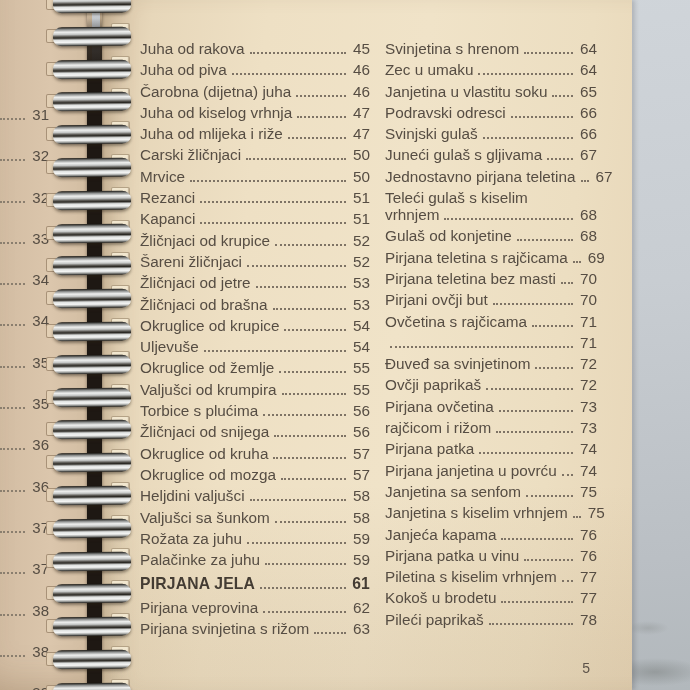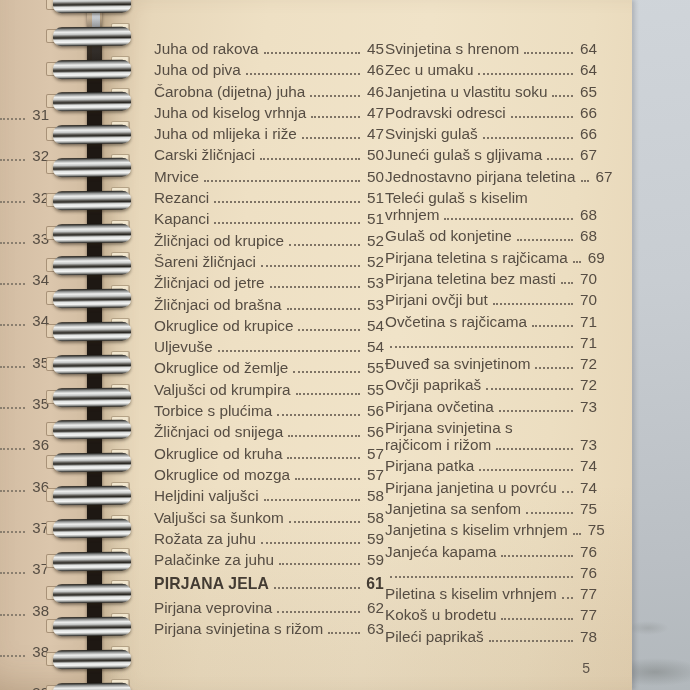--- a/index.html
+++ b/index.html
@@ -21,21 +21,21 @@
   .edge-frag{margin-right:3px;}
   .edge-dots{flex:1;border-bottom:2px dotted #8a7e6e;margin:0 4px 4px 0;}
   .edge-num{min-width:20px;text-align:right;}
   
   .right-page{position:absolute;left:100px;top:0;width:532px;height:690px;
     background:
       linear-gradient(180deg, rgba(120,90,55,0) 70%, rgba(120,90,55,.10) 100%),
       linear-gradient(96deg, #d8c4a7 0%, #e7d7ba 9%, #eee0c4 28%, var(--page-cream,#f0e3c8) 55%, #ecdec1 82%, #e7d6b8 100%);
     box-shadow:inset 26px 0 30px -18px rgba(95,65,35,.30), 3px 0 4px rgba(40,40,45,.18);}
   .col{position:absolute;top:40px;}
-  .col-left{left:54px;width:230px;}
+  .col-left{left:40px;width:230px;}
   .col-right{left:285px;width:212px;}
   .row{display:flex;align-items:baseline;height:21.3px;white-space:nowrap;
     font-size:15.3px;color:var(--text,#564d43);}
   .row.header{font-weight:700;font-size:15.7px;color:#443c33;margin:3px 0 2px 0;letter-spacing:.2px;}
   .row.wrapline{height:17px;}
   .lbl{white-space:nowrap;}
   .dots{flex:1;border-bottom:2px dotted #7e7365;margin:0 3px 3px 5px;min-width:8px;}
   .num{min-width:21px;text-align:right;}
   .page-number{position:absolute;left:468px;top:660px;width:22px;text-align:right;
     font-size:14px;color:#5d5349;}
@@ -397,23 +397,20 @@
         <div class="row">
           <span class="lbl">Ovčji paprikaš</span>
           <span class="dots"></span>
           <span class="num">72</span>
         </div>
         <div class="row">
           <span class="lbl">Pirjana ovčetina</span>
           <span class="dots"></span>
           <span class="num">73</span>
         </div>
-        <div class="row wrapline">
-          <span class="lbl">Pirjana svinjetina s</span>
-        </div>
         <div class="row">
           <span class="lbl">rajčicom i rižom</span>
           <span class="dots"></span>
           <span class="num">73</span>
         </div>
         <div class="row">
           <span class="lbl">Pirjana patka</span>
           <span class="dots"></span>
           <span class="num">74</span>
         </div>
@@ -431,20 +428,21 @@
           <span class="lbl">Janjetina s kiselim vrhnjem</span>
           <span class="dots"></span>
           <span class="num">75</span>
         </div>
         <div class="row">
           <span class="lbl">Janjeća kapama</span>
           <span class="dots"></span>
           <span class="num">76</span>
         </div>
         <div class="row">
+          <span class="lbl">Pirjana patka u vinu</span>
           <span class="dots"></span>
           <span class="num">76</span>
         </div>
         <div class="row">
           <span class="lbl">Piletina s kiselim vrhnjem</span>
           <span class="dots"></span>
           <span class="num">77</span>
         </div>
         <div class="row">
           <span class="lbl">Kokoš u brodetu</span>

